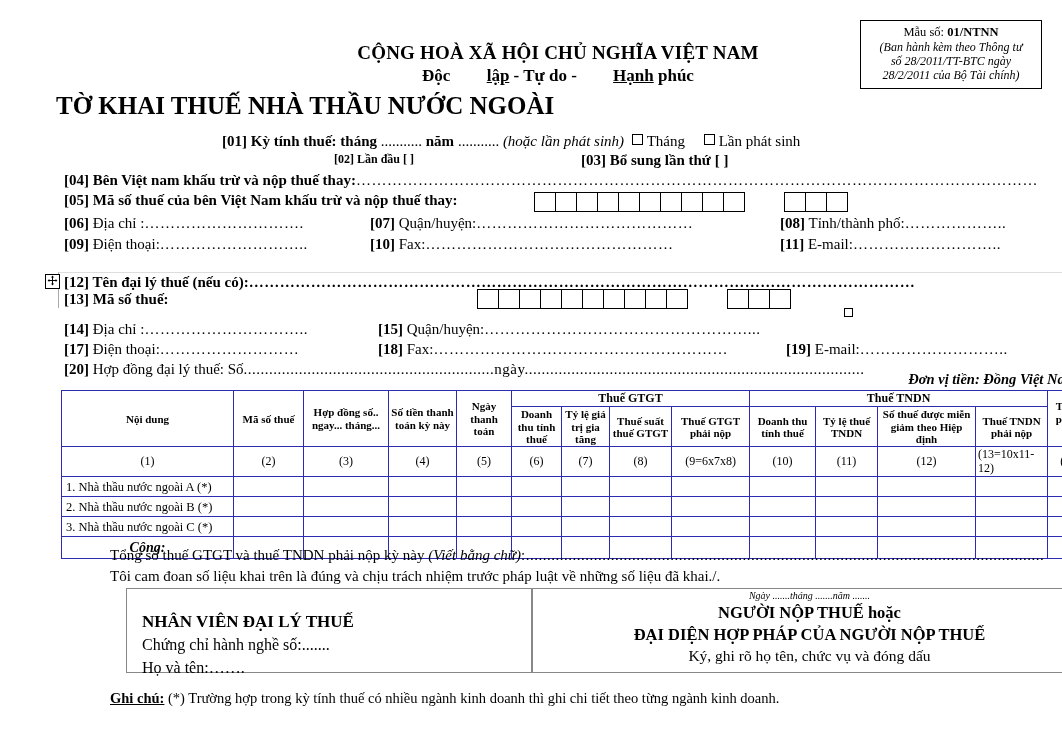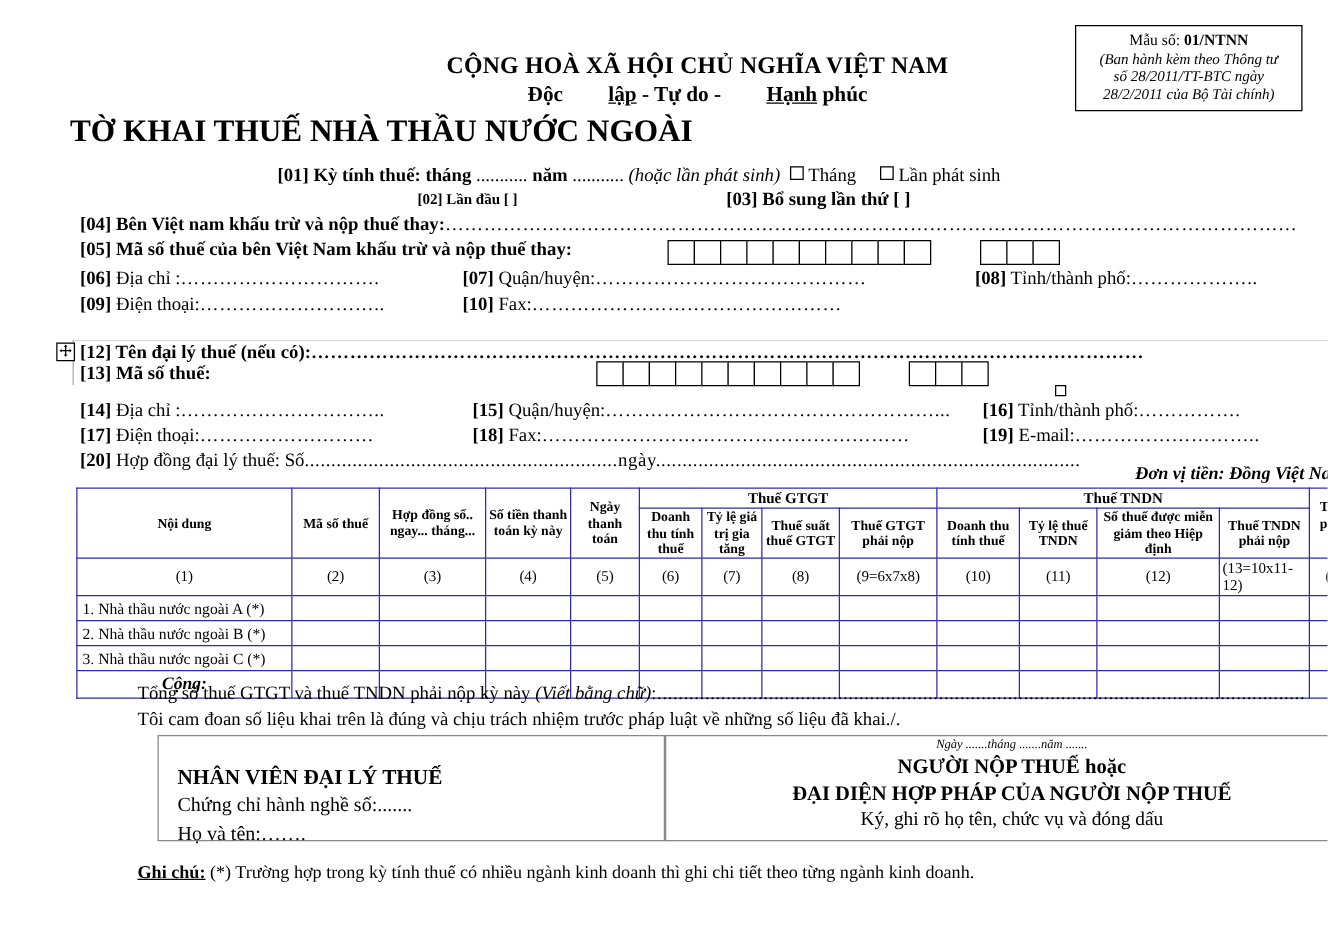--- a/index.html
+++ b/index.html
@@ -386,20 +386,24 @@
     <span>Tỉnh/thành phố:</span><span class="dots">………………..</span>
   </div>
   <div class="fld" style="left:26px; top:236px;">
     <b>[09]</b>
     <span>Điện thoại:</span><span class="dots">………………………..</span>
   </div>
   <div class="fld" style="left:332px; top:236px;">
     <b>[10]</b>
     <span>Fax:</span><span class="dots">…………………………………………</span>
   </div>
+  <div class="fld" style="left:742px; top:236px;">
+    <b>[11]</b>
+    <span>E-mail:</span><span class="dots">………………………..</span>
+  </div>
 
   <div class="agent-box"></div>
   <div class="move-handle">
     <svg width="11" height="11" viewBox="0 0 11 11" aria-hidden="true">
       <path d="M5.5 0.6 L7 2.4 H6 V5 H8.6 V4 L10.4 5.5 L8.6 7 V6 H6 V8.6 H7 L5.5 10.4 L4 8.6 H5 V6 H2.4 V7 L0.6 5.5 L2.4 4 V5 H5 V2.4 H4 Z" fill="#000"></path>
     </svg>
   </div>
   <div class="row12">
     <span>[12]</span>
     <span>Tên đại lý thuế (nếu có):</span><span class="dots">…………………………………………………………………………………………………………………</span>
@@ -426,24 +430,20 @@
     </div>
   <div class="anchor-sq"></div>
 
   <div class="fld" style="left:26px; top:321px;">
     <b>[14]</b>
     <span>Địa chỉ :</span><span class="dots">…………………………..</span>
   </div>
   <div class="fld" style="left:340px; top:321px;">
     <b>[15]</b>
     <span>Quận/huyện:</span><span class="dots">……………………………………………...</span>
-  </div>
-  <div class="fld" style="left:748px; top:321px;">
-    <b>[16]</b>
-    <span>Tỉnh/thành phố:</span><span class="dots">…………….</span>
   </div>
   <div class="fld" style="left:26px; top:341px;">
     <b>[17]</b>
     <span>Điện thoại:</span><span class="dots">………………………</span>
   </div>
   <div class="fld" style="left:340px; top:341px;">
     <b>[18]</b>
     <span>Fax:</span><span class="dots">…………………………………………………</span>
   </div>
   <div class="fld" style="left:748px; top:341px;">

